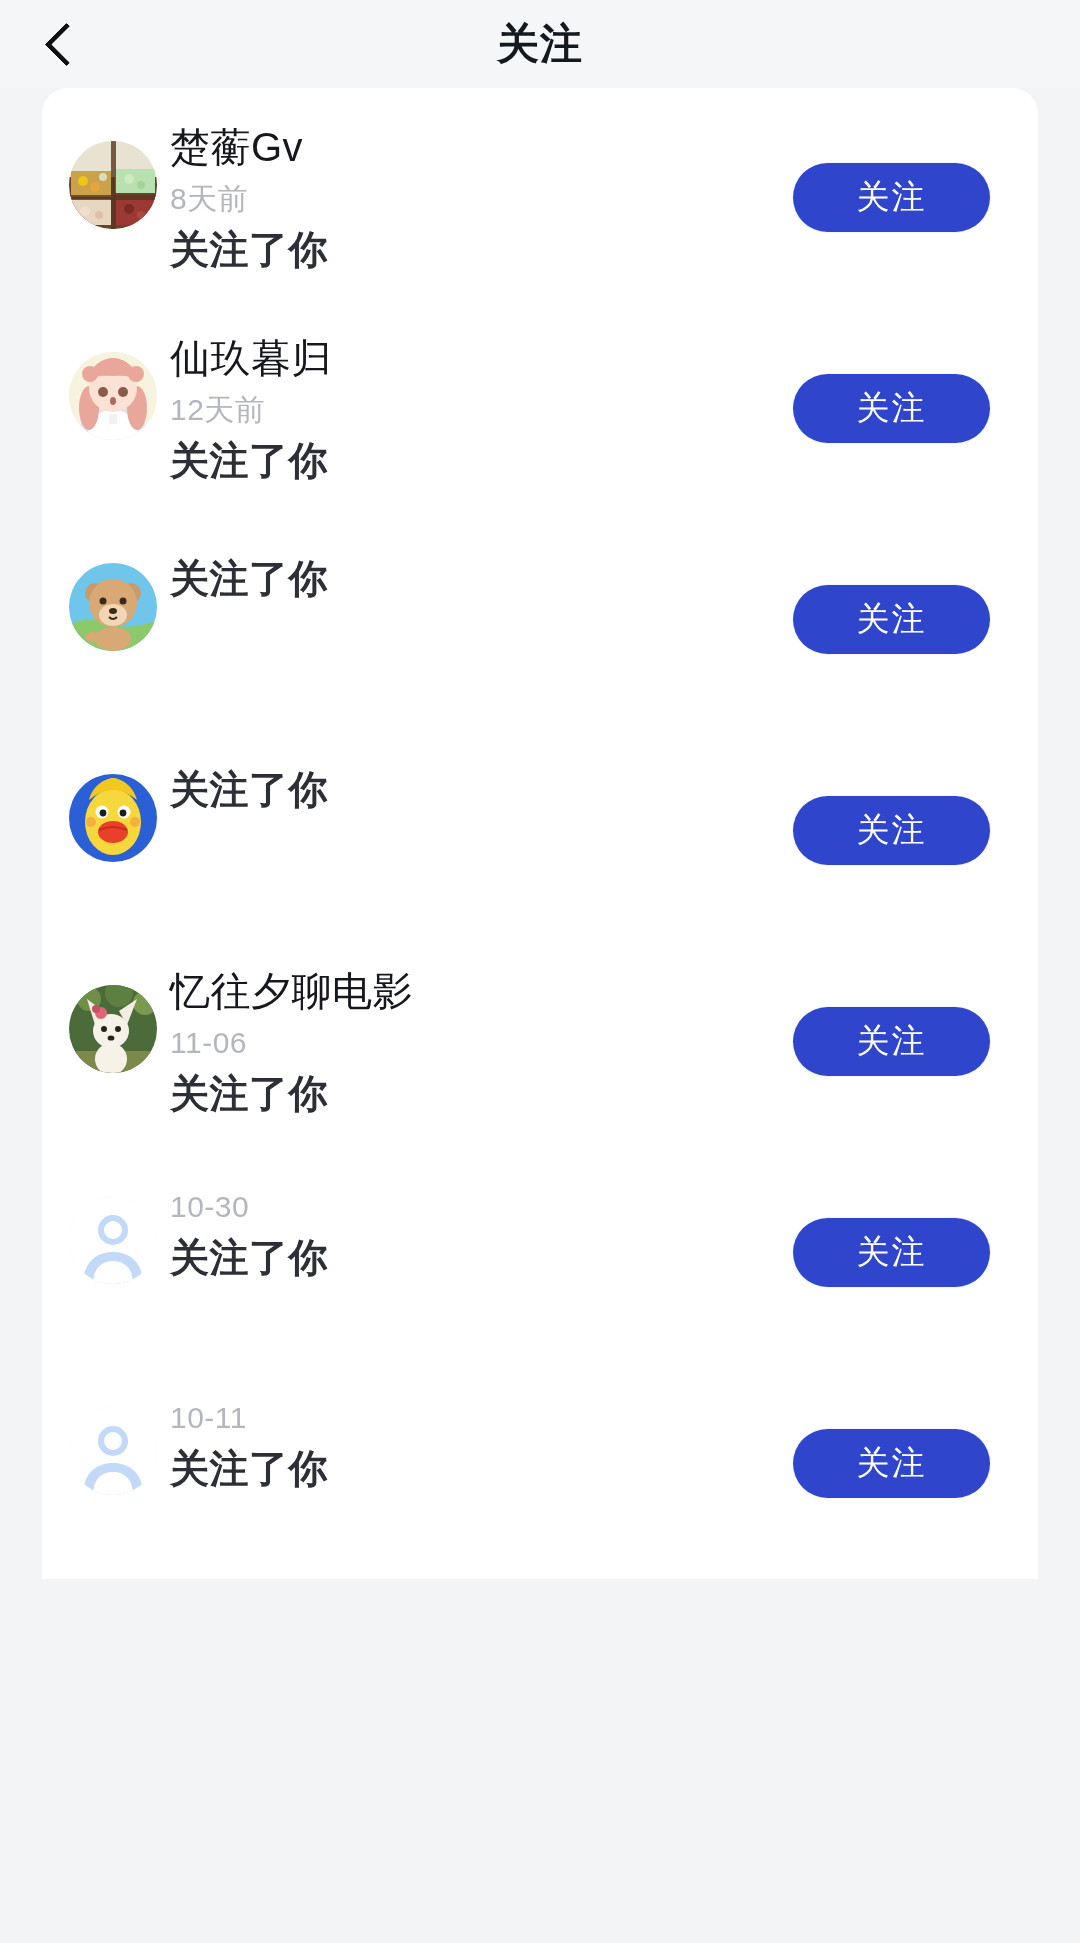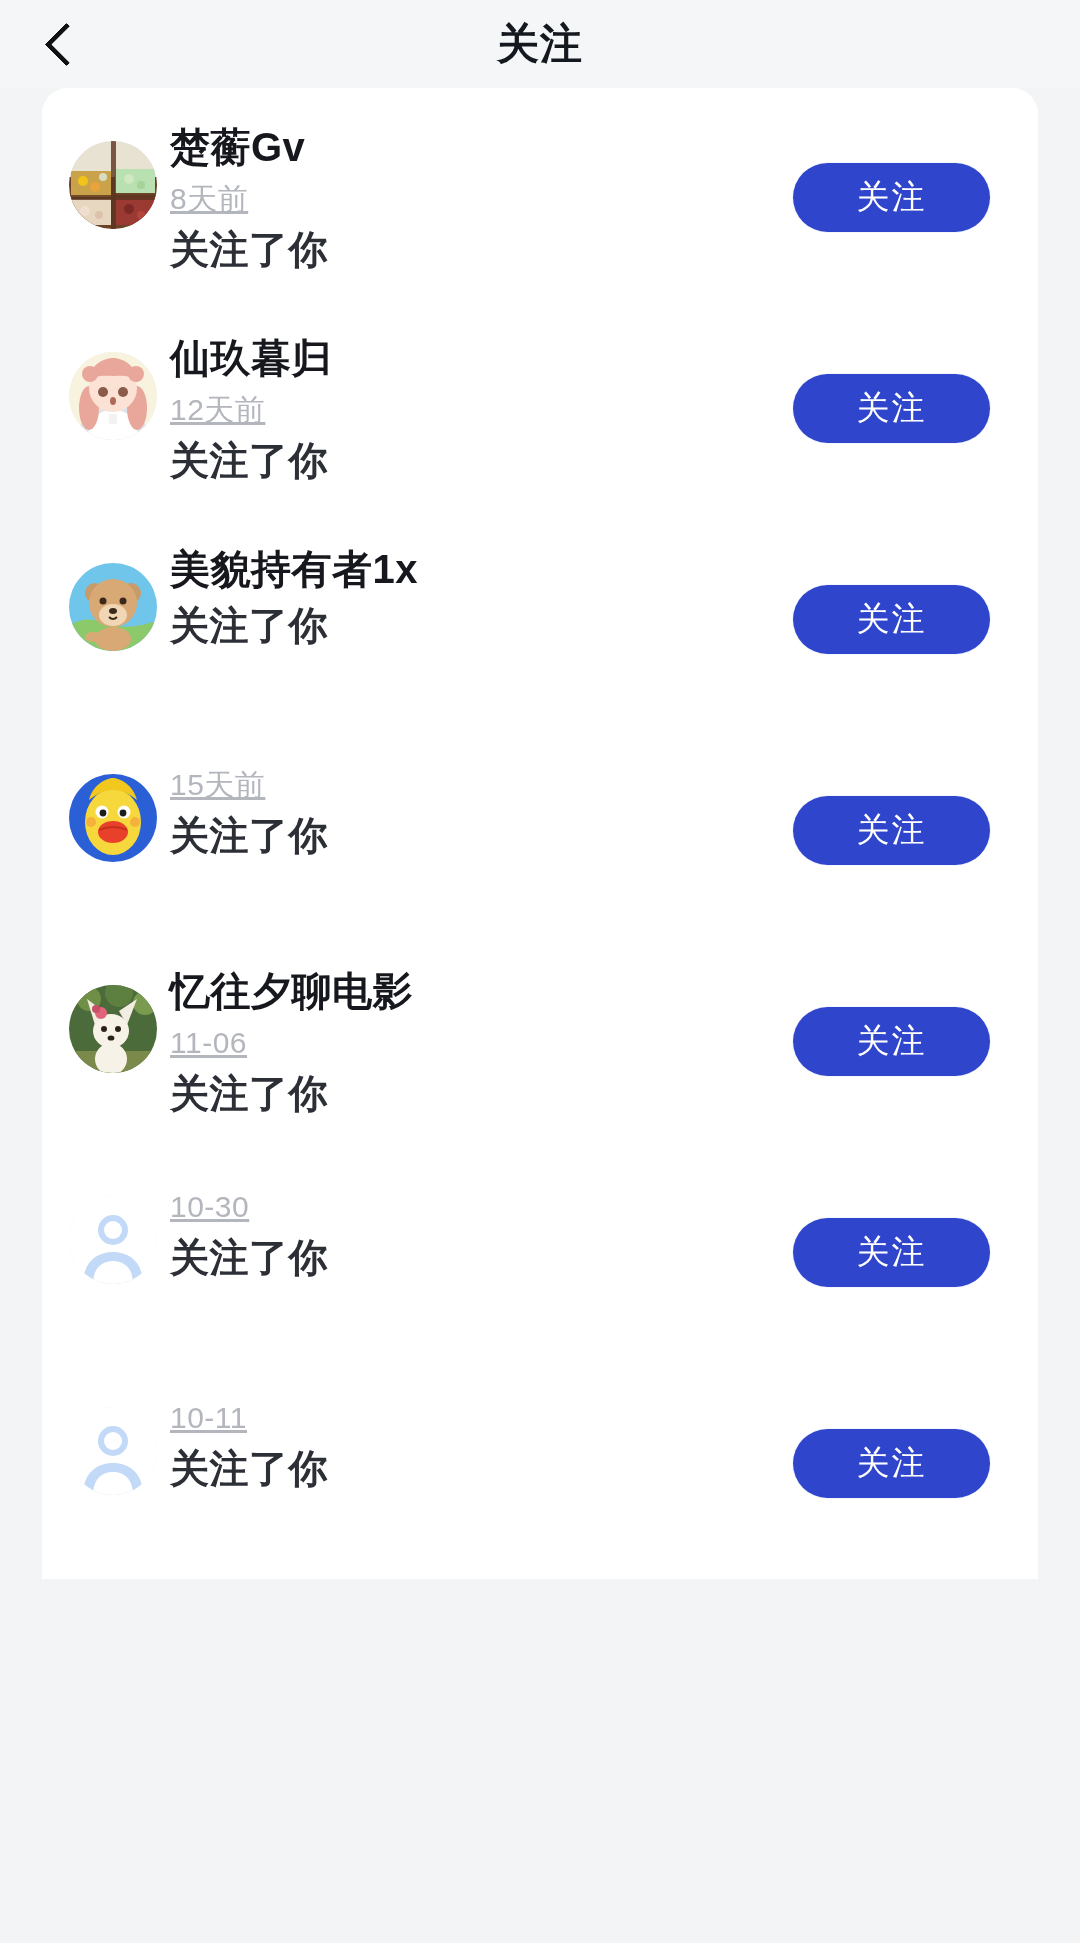--- a/index.html
+++ b/index.html
@@ -88,33 +88,32 @@
   .avatar svg { display: block; width: 100%; height: 100%; }
 
   .info {
     position: absolute;
     left: 128px;
     top: 22px;
     width: 600px;
   }
   .uname {
     font-size: 40px;
-    font-weight: 700;
+    font-weight: 400;
     color: #16181d;
     line-height: 1.18;
     letter-spacing: 0.5px;
     white-space: nowrap;
   }
   .utime {
     margin-top: 10px;
     font-size: 30px;
     color: #b3b6bc;
     line-height: 1.2;
     letter-spacing: 0.5px;
-    text-decoration: underline;
   }
   .uaction {
     margin-top: 10px;
     font-size: 39px;
     color: #2c2f36;
     line-height: 1.2;
     letter-spacing: 0.5px;
     font-weight: bold;
   }
 
@@ -214,21 +213,20 @@
         <ellipse cx="44" cy="52" rx="14" ry="11" fill="#f0d6b4"></ellipse>
         <circle cx="34" cy="38" r="3.5" fill="#3b2a1b"></circle>
         <circle cx="54" cy="38" r="3.5" fill="#3b2a1b"></circle>
         <ellipse cx="44" cy="48" rx="4" ry="3" fill="#3b2a1b"></ellipse>
         <path d="M40 54 Q44 58 48 54" stroke="#3b2a1b" stroke-width="2" fill="none"></path>
         <ellipse cx="44" cy="76" rx="18" ry="12" fill="#d8a974"></ellipse>
         <ellipse cx="24" cy="74" rx="8" ry="5" fill="#d8a974"></ellipse>
       </svg>
       </div>
       <div class="info">
-        <div class="uname">美貌持有者1x</div>
         <div class="uaction">关注了你</div>
       </div>
       <button class="follow-btn">关注</button>
     </div>
     <div class="list-item">
       <div class="avatar">
         <svg viewBox="0 0 88 88">
         <rect width="88" height="88" fill="#2a5fd6"></rect>
         <ellipse cx="44" cy="48" rx="28" ry="33" fill="#f7d83c"></ellipse>
         <path d="M20 26 C24 10 38 4 44 4 C50 4 64 10 68 26 C58 18 50 16 44 16 C38 16 30 18 20 26 Z" fill="#f2c81e"></path>
@@ -236,21 +234,20 @@
         <circle cx="55" cy="38" r="6.5" fill="#ffffff"></circle>
         <circle cx="34" cy="39" r="3.4" fill="#1d1d1d"></circle>
         <circle cx="54" cy="39" r="3.4" fill="#1d1d1d"></circle>
         <ellipse cx="44" cy="58" rx="15" ry="11" fill="#e8402a"></ellipse>
         <path d="M30 56 Q44 50 58 56" stroke="#c4301d" stroke-width="2" fill="none"></path>
         <circle cx="22" cy="48" r="5" fill="#f2a93c" opacity="0.8"></circle>
         <circle cx="66" cy="48" r="5" fill="#f2a93c" opacity="0.8"></circle>
       </svg>
       </div>
       <div class="info">
-        <div class="utime">15天前</div>
         <div class="uaction">关注了你</div>
       </div>
       <button class="follow-btn">关注</button>
     </div>
     <div class="list-item">
       <div class="avatar">
         <svg viewBox="0 0 88 88">
         <rect width="88" height="88" fill="#4b6b3a"></rect>
         <circle cx="20" cy="14" r="12" fill="#6f8f46"></circle>
         <circle cx="50" cy="8" r="14" fill="#5d8040"></circle>

